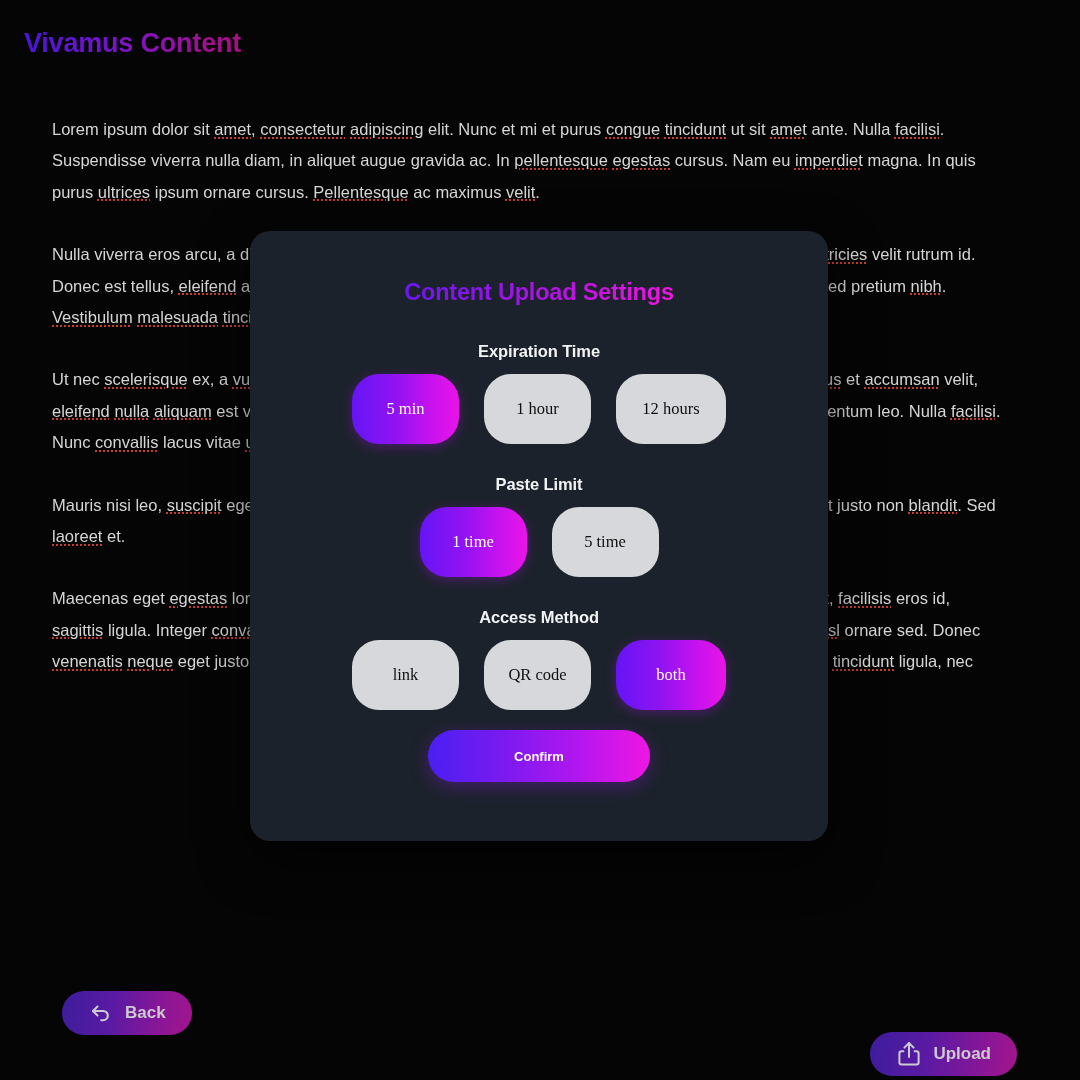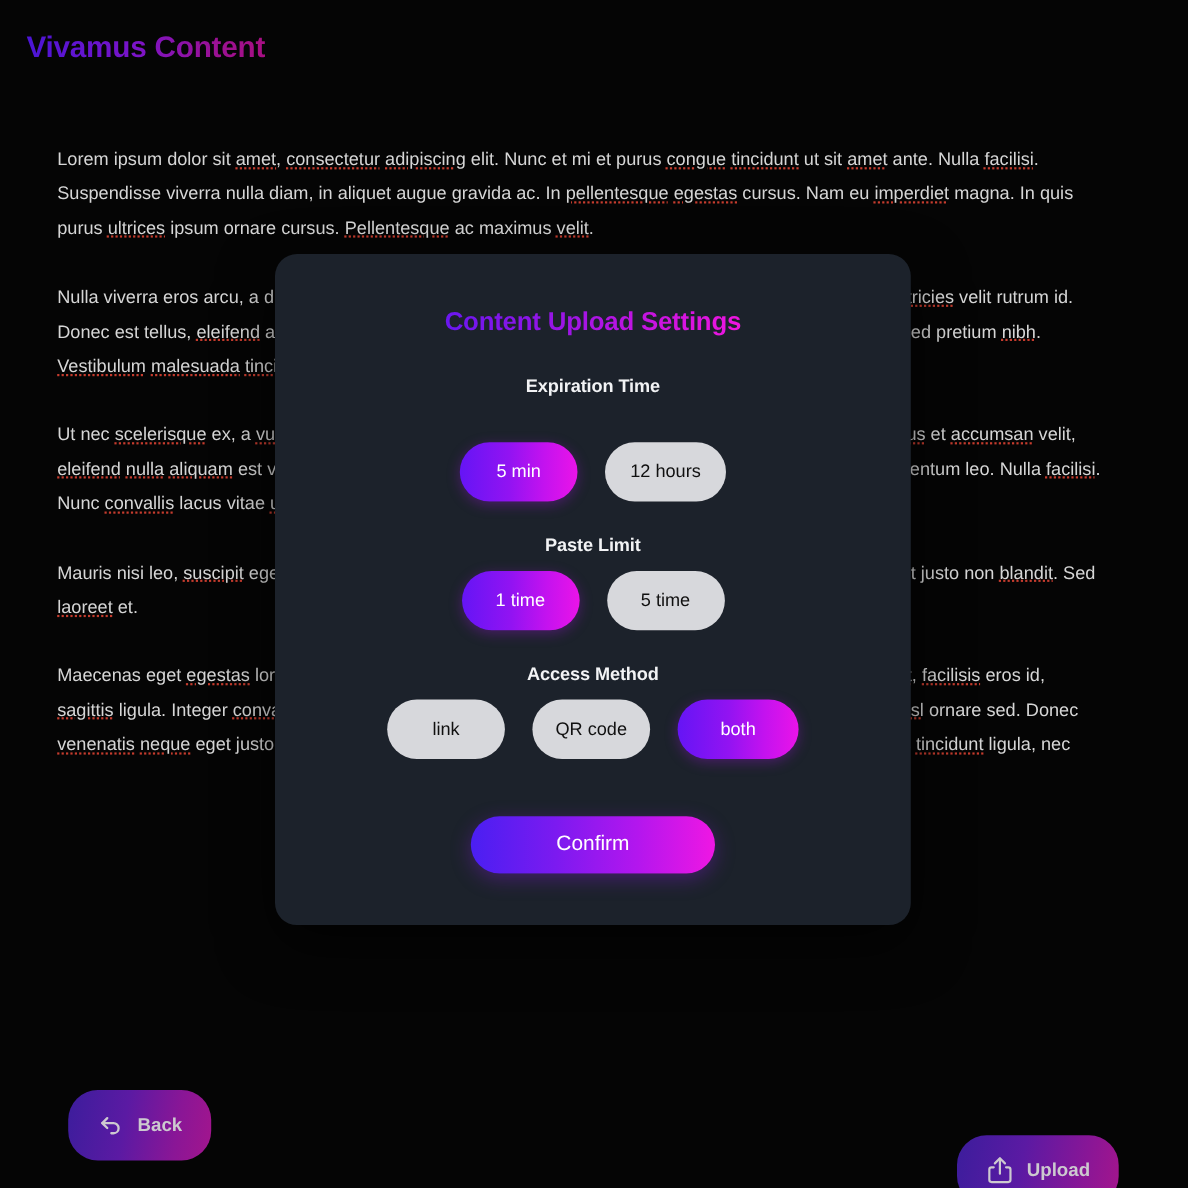--- a/index.html
+++ b/index.html
@@ -32,21 +32,21 @@
     background-clip: text;
     color: transparent;
     -webkit-text-fill-color: transparent;
     white-space: nowrap;
   }
 
   
   .content-area {
     position: absolute;
     left: 0;
-    top: 130px;
+    top: 114px;
     width: 1056px;
     height: 787px;
     overflow: hidden;
   }
 
   .paragraph {
     color: #d6d6d6;
     font-size: 16.5px;
     line-height: 31.4px;
     padding: 0 52px 0 52px;
@@ -86,81 +86,81 @@
     background: linear-gradient(90deg, #6a17f0 0%, #9415e6 35%, #c814e0 70%, #f015e0 100%);
     -webkit-background-clip: text;
     background-clip: text;
     color: transparent;
     -webkit-text-fill-color: transparent;
     white-space: nowrap;
     text-align: right;
   }
 
   .group { width: 100%; display: flex; flex-direction: column; align-items: center; }
-  .group-expiration { margin-top: 36px; gap: 28px; }
+  .group-expiration { margin-top: 36px; }
   .group-paste     { margin-top: 31px; }
   .group-access    { margin-top: 31px; }
 
   .group-label {
     color: #f2f3f5;
     font-size: 16.5px;
     font-weight: bold;
     letter-spacing: -0.1px;
     margin-bottom: 13px;
   }
 
   .pill-row { display: flex; gap: 25px; justify-content: center; }
 
   .pill {
     min-width: 107px;
-    height: 54px;
+    height: 70px;
     padding: 0 20px;
     border-radius: 27px;
     border: none;
     display: flex;
     align-items: center;
     justify-content: center;
-    font-family: Liberation Sans, sans-serif;
+    font-family: Liberation Serif, serif;
     font-size: 16.5px;
     cursor: pointer;
     white-space: nowrap;
   }
 
   .pill.inactive {
     background: #d7d8dc;
     color: #101010;
   }
 
   .pill.active {
     background: linear-gradient(90deg, #6515f5 0%, #9213f2 42%, #c412ef 72%, #ea14e8 100%);
     color: #ffffff;
     box-shadow: 0 3px 12px rgba(160, 20, 220, 0.35);
   }
 
   .pill.wide { min-width: 110px; }
 
   .confirm-btn {
-    margin-top: 52px;
+    margin-top: 20px;
     width: 222px;
     height: 52px;
     border: none;
     border-radius: 26px;
     background: linear-gradient(90deg, #4a1ff2 0%, #7c1af0 35%, #b316ee 68%, #ef17e3 100%);
     color: #ffffff;
     font-family: "Liberation Sans", sans-serif;
-    font-size: 19px;
-    font-weight: normal;
+    font-size: 13px;
+    font-weight: bold;
     cursor: pointer;
     box-shadow: 0 5px 18px rgba(140, 25, 230, 0.35);
   }
 
   
   .footer-btn {
     position: absolute;
-    height: 64px;
+    height: 44px;
     border: none;
     border-radius: 27px;
     display: flex;
     align-items: center;
     gap: 11px;
     padding: 0 26px;
     color: #ccc9cf;
     font-family: "Liberation Sans", sans-serif;
     font-size: 17px;
     font-weight: bold;
@@ -208,20 +208,21 @@
   </div>
 
   <div class="modal">
 
     <div class="modal-title">Content Upload Settings</div>
 
     <div class="group group-expiration">
       <div class="group-label">Expiration Time</div>
       <div class="pill-row">
         <button class="pill active">5 min</button>
+        <button class="pill inactive">1 hour</button>
         <button class="pill inactive wide">12 hours</button>
       </div>
     </div>
 
     <div class="group group-paste">
       <div class="group-label">Paste Limit</div>
       <div class="pill-row">
         <button class="pill active">1 time</button>
         <button class="pill inactive">5 time</button>
       </div>

